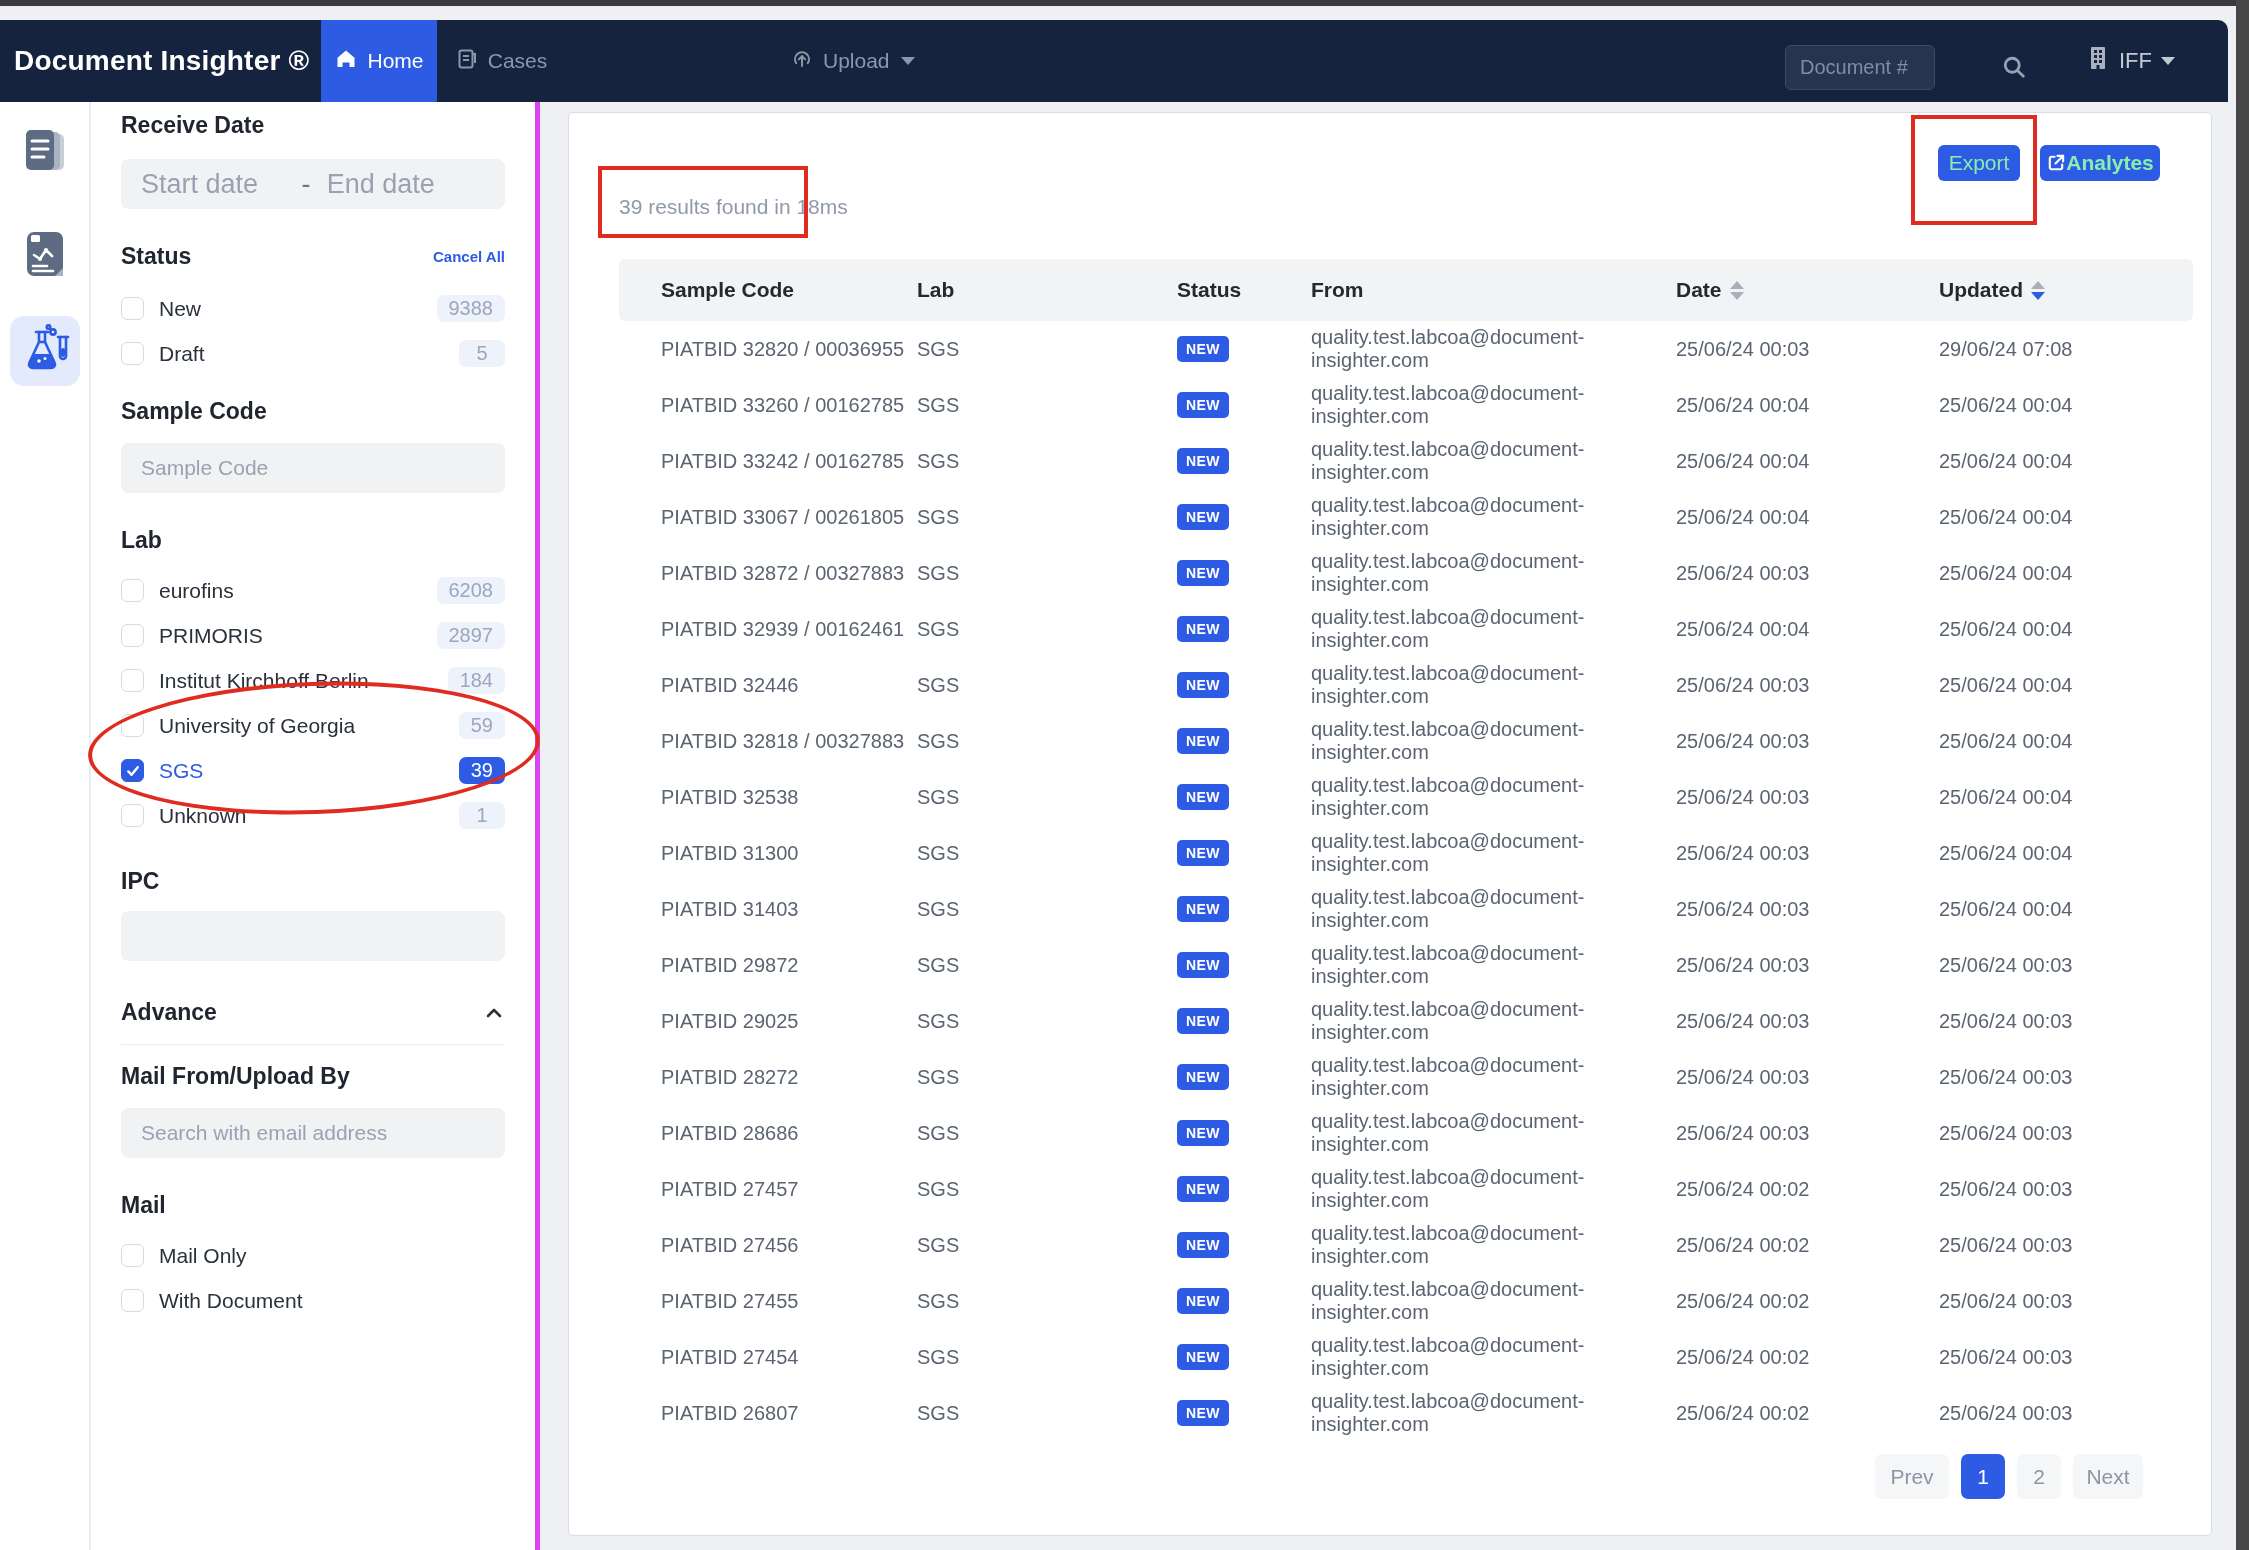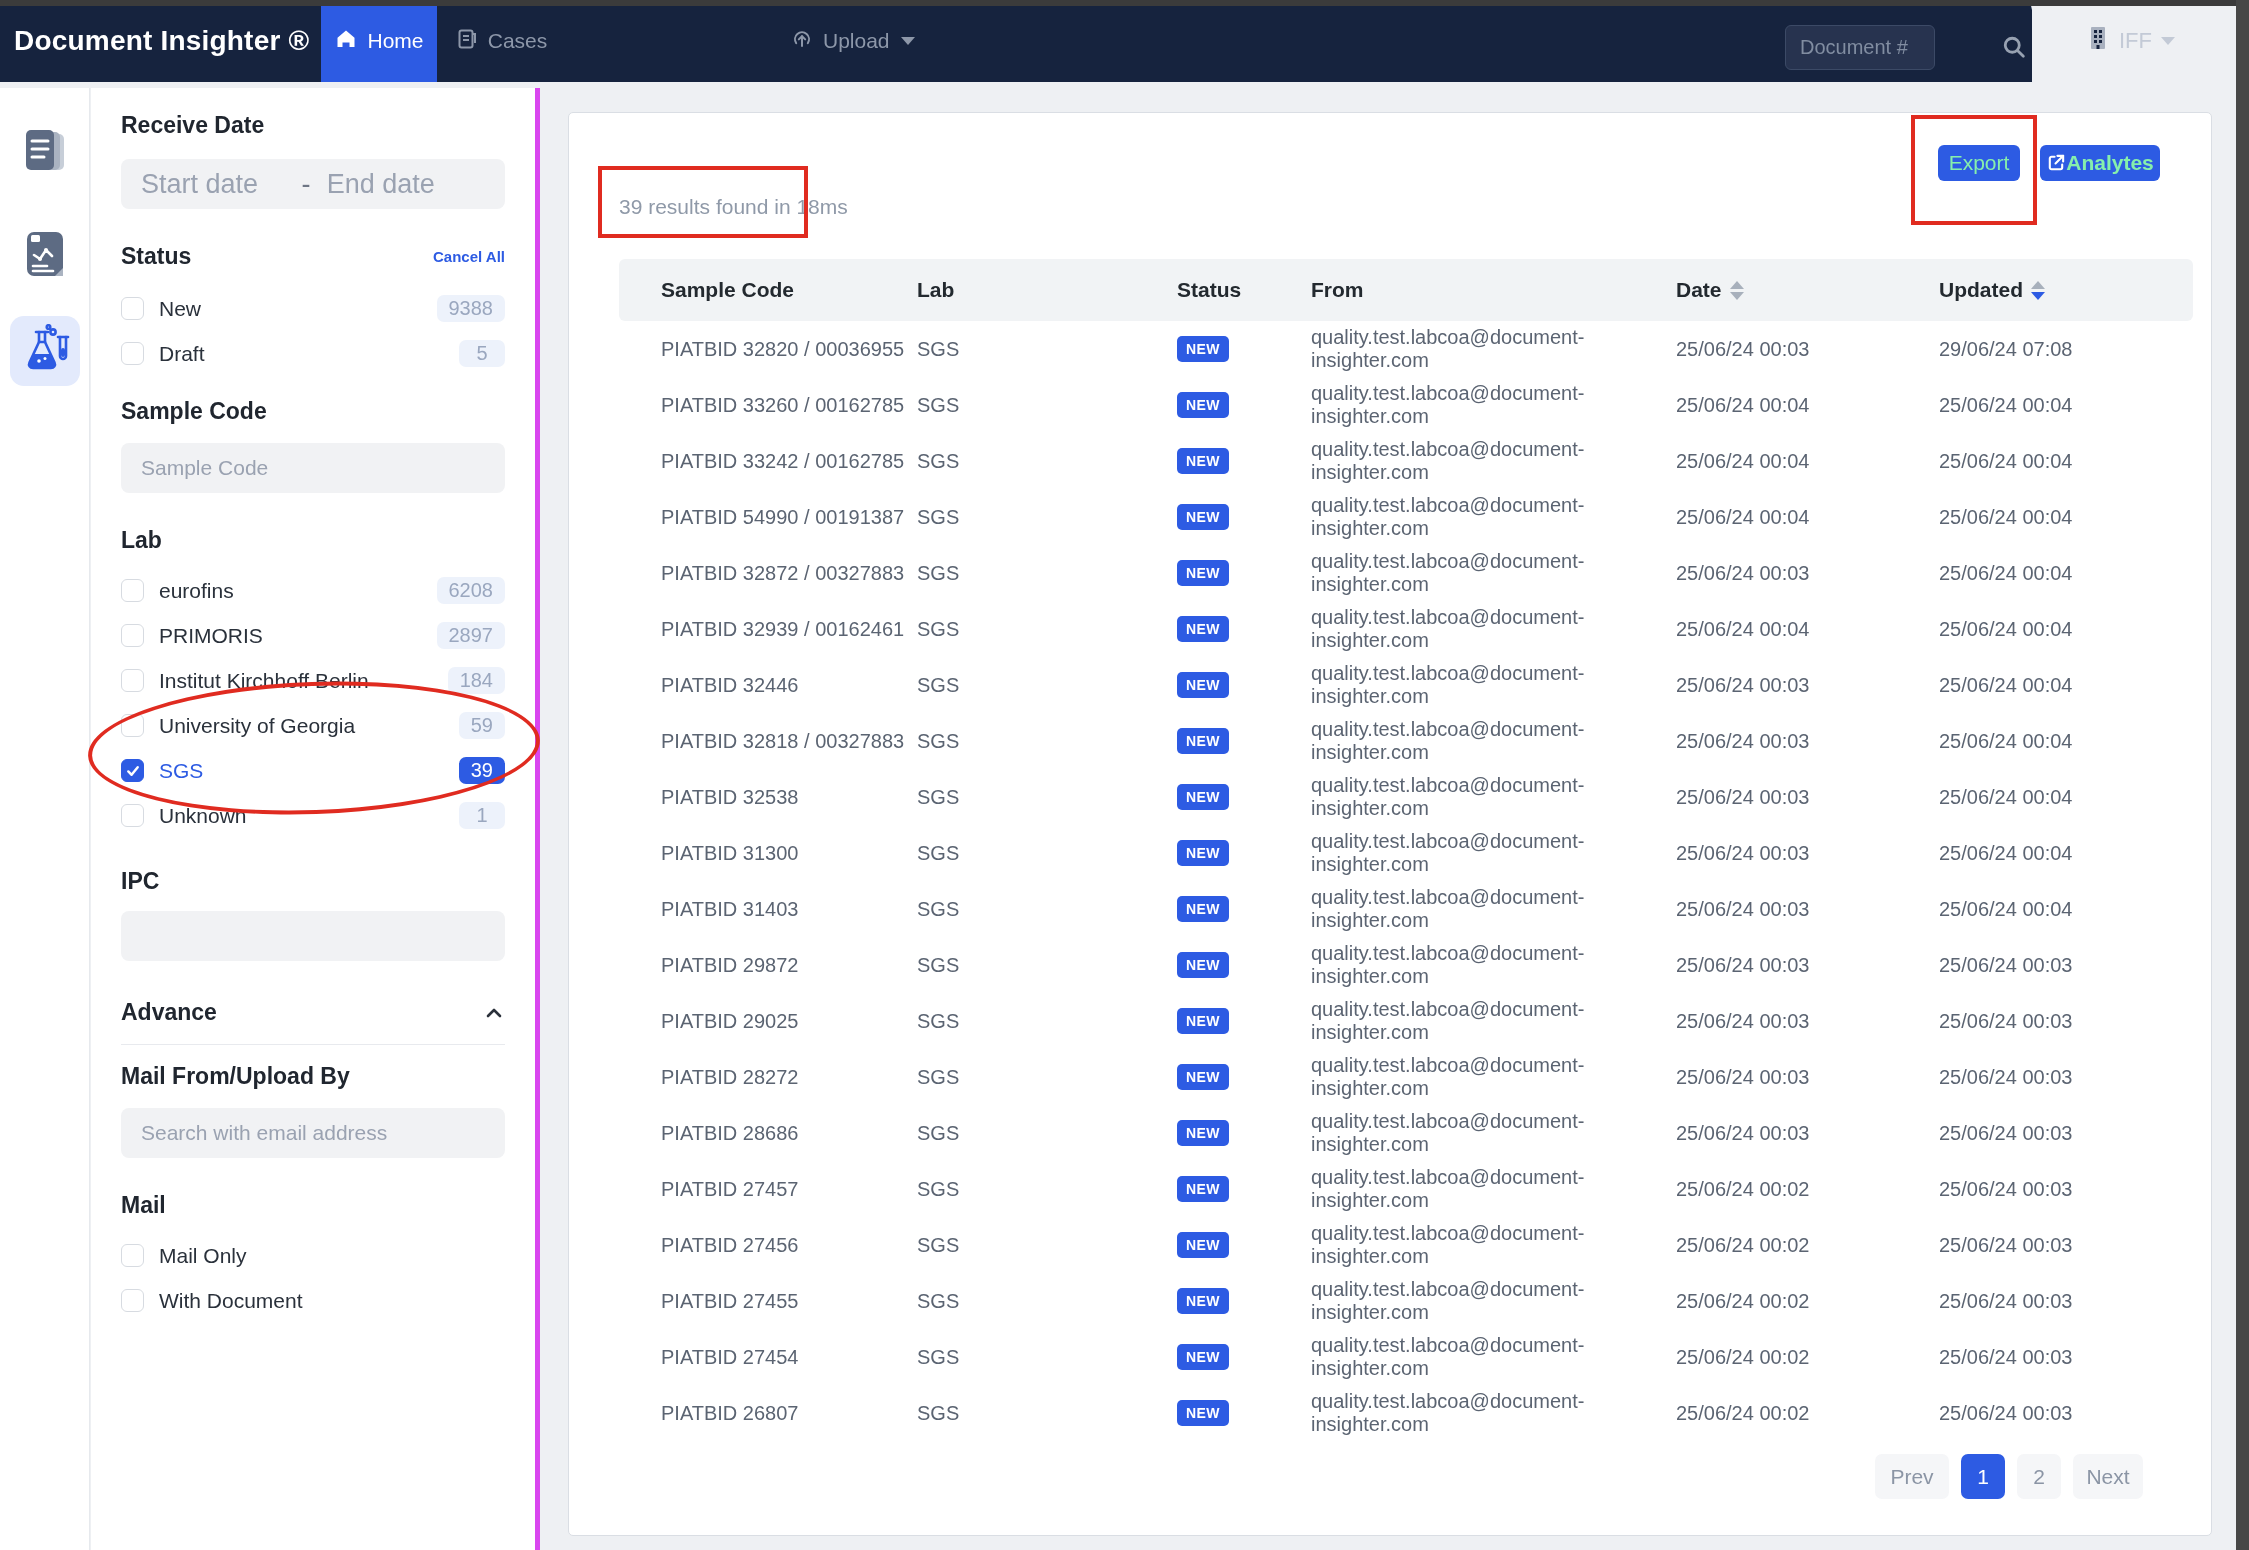--- a/index.html
+++ b/index.html
@@ -5,21 +5,21 @@
   :root{ --accent:#2d5be3; --red:#e02b20; --navy:#16233e; }
   *{margin:0;padding:0;box-sizing:border-box;}
   html,body{width:2249px;height:1550px;}
   body{position:relative;overflow:hidden;background:#eef0f3;font-family:"Liberation Sans","DejaVu Sans",sans-serif;}
 
   
   .edge-top{position:absolute;left:0;top:0;width:2249px;height:6px;background:#3b3b3b;z-index:60;}
   .edge-right{position:absolute;top:0;right:0;width:13px;height:1550px;background:#474747;z-index:60;}
 
   
-  .topbar{position:absolute;left:0;top:0;width:2032px;height:82px;background:var(--navy);border-top-right-radius:10px;z-index:5;}
+  .topbar{position:absolute;left:0;top:20px;width:2228px;height:82px;background:var(--navy);border-top-right-radius:10px;z-index:5;}
   .brand{position:absolute;left:14px;top:0;bottom:0;display:flex;align-items:center;font-size:28px;font-weight:700;color:#fff;letter-spacing:.2px;}
   .tab{position:absolute;top:0;bottom:0;display:flex;align-items:center;gap:9px;color:#8d97a9;font-size:21px;cursor:pointer;}
   .tab .caret{margin-left:2px;}
   .tab-home{left:321px;width:116px;justify-content:center;background:var(--accent);color:#fff;}
   .tab-cases{left:455px;width:92px;justify-content:center;}
   .tab-upload{left:790px;width:110px;}
   .caret{width:0;height:0;border-left:7px solid transparent;border-right:7px solid transparent;border-top:8px solid #8d97a9;display:inline-block;}
   .org .caret{border-top-color:#c3cad6;}
   .doc-input{position:absolute;left:1785px;top:25px;width:150px;height:45px;background:#27334f;border:1px solid #3c4a66;border-radius:6px;color:#e6e9f0;padding:0 14px;font-size:20px;font-family:inherit;outline:none;}
   .doc-input::placeholder{color:#818da1;}
@@ -376,21 +376,21 @@
       <div class="trow">
         <div>PIATBID 33242 / 00162785</div>
         <div>SGS</div>
         <div><span class="badge">NEW</span></div>
         <div>quality.test.labcoa@document-insighter.com</div>
         <div>25/06/24 00:04</div>
         <div>25/06/24 00:04</div>
       </div>
 
       <div class="trow">
-        <div>PIATBID 54990 / 00191387</div>
+        <div>PIATBID 33067 / 00261805</div>
         <div>SGS</div>
         <div><span class="badge">NEW</span></div>
         <div>quality.test.labcoa@document-insighter.com</div>
         <div>25/06/24 00:04</div>
         <div>25/06/24 00:04</div>
       </div>
 
       <div class="trow">
         <div>PIATBID 32872 / 00327883</div>
         <div>SGS</div>

